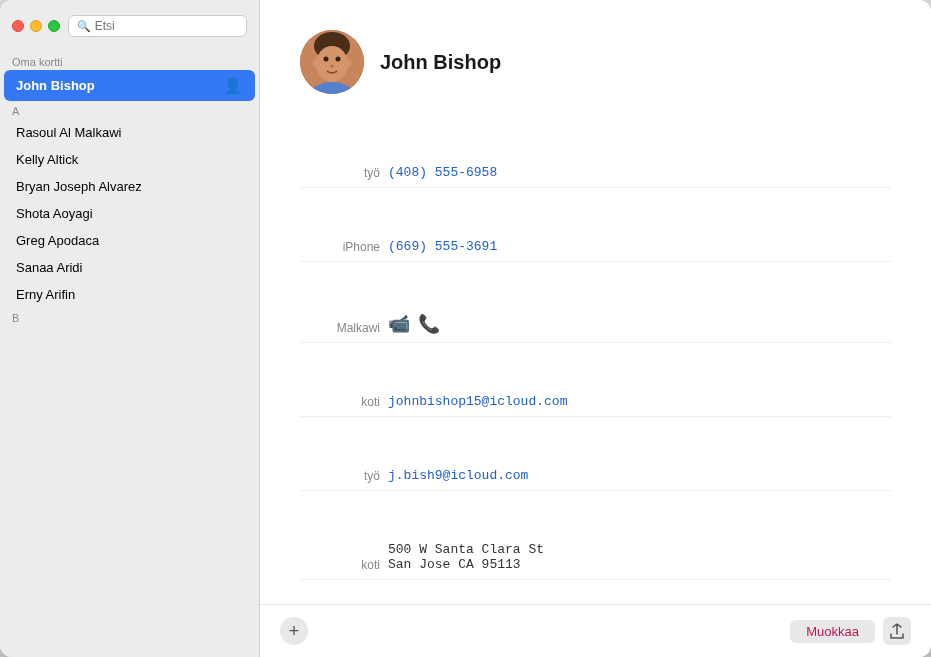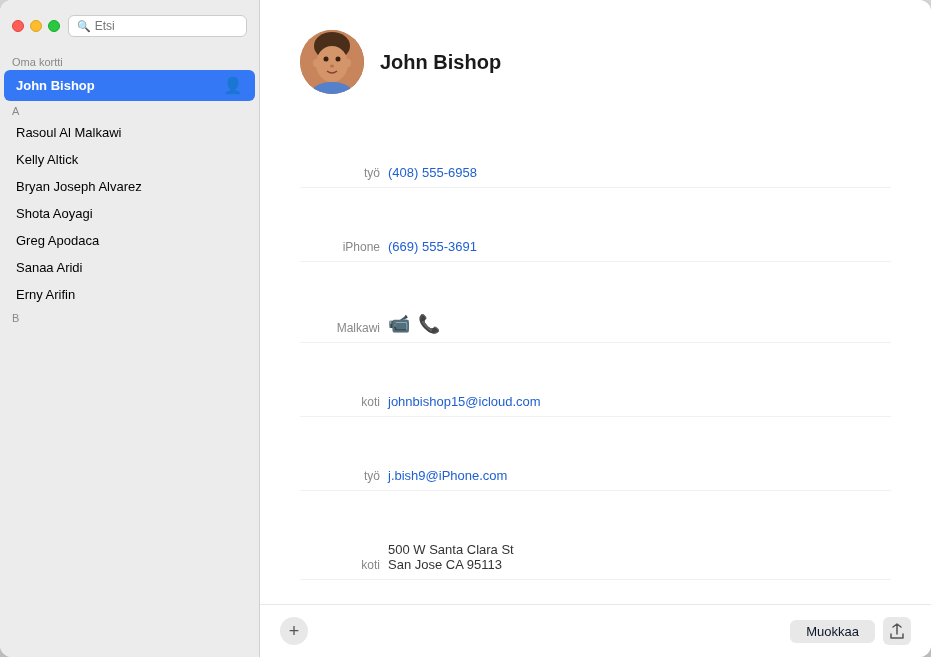--- a/index.html
+++ b/index.html
@@ -166,20 +166,21 @@
       text-align: right;
       color: #888;
       font-size: 12px;
       padding-top: 1px;
       flex-shrink: 0;
     }
     .field-value {
       color: #2060d0;
       font-size: 13px;
       cursor: pointer;
+      font-family: Liberation Mono, monospace;
     }
     .field-value.address {
       color: #333;
       cursor: default;
     }
     .field-value.note {
       color: #aaa;
       cursor: default;
     }
     .facetime-icons {
@@ -218,21 +219,21 @@
       gap: 8px;
       align-items: center;
     }
     .edit-button {
       padding: 4px 16px;
       background: #e8e8e8;
       border: none;
       border-radius: 6px;
       font-size: 13px;
       cursor: pointer;
-      color: #0f172a;
+      color: #be185d;
       margin-left: 8px;
     }
     .share-button {
       width: 28px;
       height: 28px;
       background: #e8e8e8;
       border: none;
       border-radius: 6px;
       cursor: pointer;
       display: flex;
@@ -362,21 +363,21 @@
             </div>
           </div>
 
           <div class="field-row">
             <span class="field-label">koti</span>
             <span class="field-value">johnbishop15@icloud.com</span>
           </div>
 
           <div class="field-row">
             <span class="field-label">työ</span>
-            <span class="field-value">j.bish9@iPhone.com</span>
+            <span class="field-value">j.bish9@icloud.com</span>
           </div>
 
           <div class="field-row">
             <span class="field-label">koti</span>
             <span class="field-value address">500 W Santa Clara St<br>San Jose CA 95113</span>
           </div>
 
           <div class="field-row">
             <span class="field-label">merkintä</span>
             <span class="field-value note"></span>

